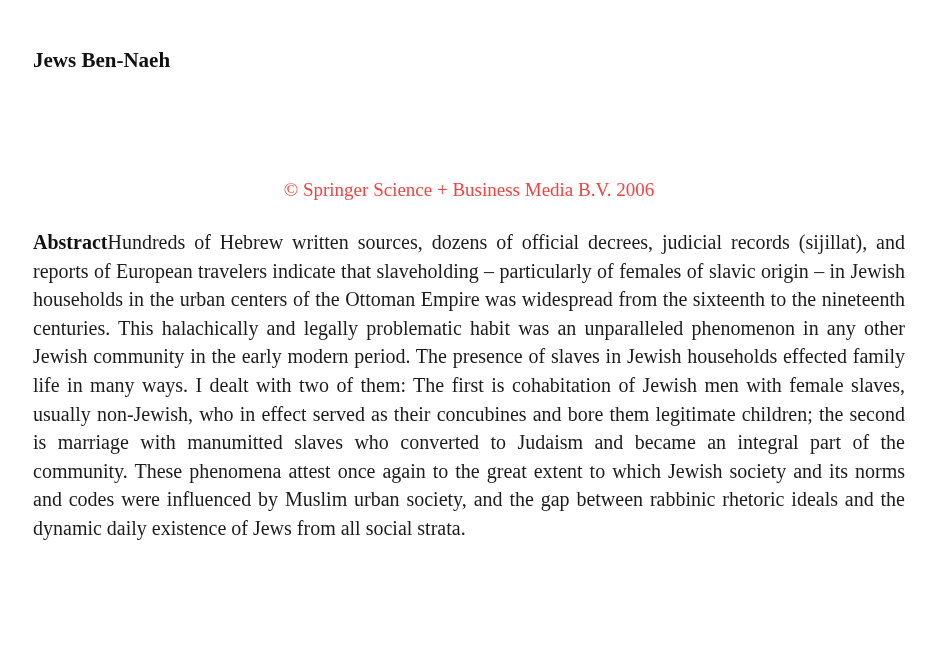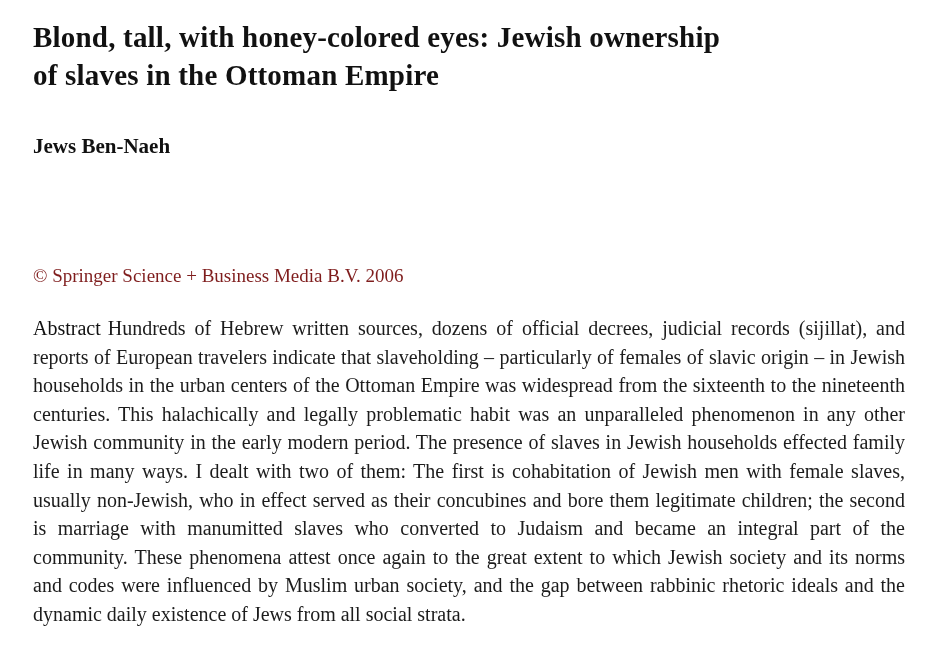--- a/index.html
+++ b/index.html
@@ -31,45 +31,43 @@
     margin-top: 40px;
     font-size: 21px;
     font-weight: bold;
     line-height: 24px;
     color: #111111;
   }
   .copyright-line {
     margin-top: 106px;
     font-size: 19px;
     line-height: 24px;
-    color: #7f1d1d;
+    color: #ef4444;
+    text-align: center;
   }
   .abstract {
     margin-top: 26px;
     font-size: 20px;
     line-height: 28.6px;
     text-align: justify;
     text-justify: inter-word;
     color: #1c1c1c;
   }
   .abstract-label {
-    font-weight: normal;
-    margin-right: 7px;
+    font-weight: bold;
     color: #111111;
   }
   .italic-term {
   }
 </style>
 </head>
 <body>
 
 <div class="page">
 
-  <h1 class="paper-title">Blond, tall, with honey-colored eyes: Jewish ownership
-of slaves in the Ottoman Empire</h1>
 
   <div class="paper-author">Jews Ben-Naeh</div>
 
   <div class="copyright-line">© Springer Science + Business Media B.V. 2006</div>
 
   <p class="abstract"><span class="abstract-label">Abstract</span><span>Hundreds of Hebrew written sources, dozens of official decrees, judicial records (</span><span class="italic-term">sijillat</span><span>), and reports of European travelers indicate that slaveholding – particularly of females of slavic origin – in Jewish households in the urban centers of the Ottoman Empire was widespread from the sixteenth to the nineteenth centuries. This halachically and legally problematic habit was an unparalleled phenomenon in any other Jewish community in the early modern period. The presence of slaves in Jewish households effected family life in many ways. I dealt with two of them: The first is cohabitation of Jewish men with female slaves, usually non-Jewish, who in effect served as their concubines and bore them legitimate children; the second is marriage with manumitted slaves who converted to Judaism and became an integral part of the community. These phenomena attest once again to the great extent to which Jewish society and its norms and codes were influenced by Muslim urban society, and the gap between rabbinic rhetoric ideals and the dynamic daily existence of Jews from all social strata.</span></p>
 
 </div>
 
 </body></html>

